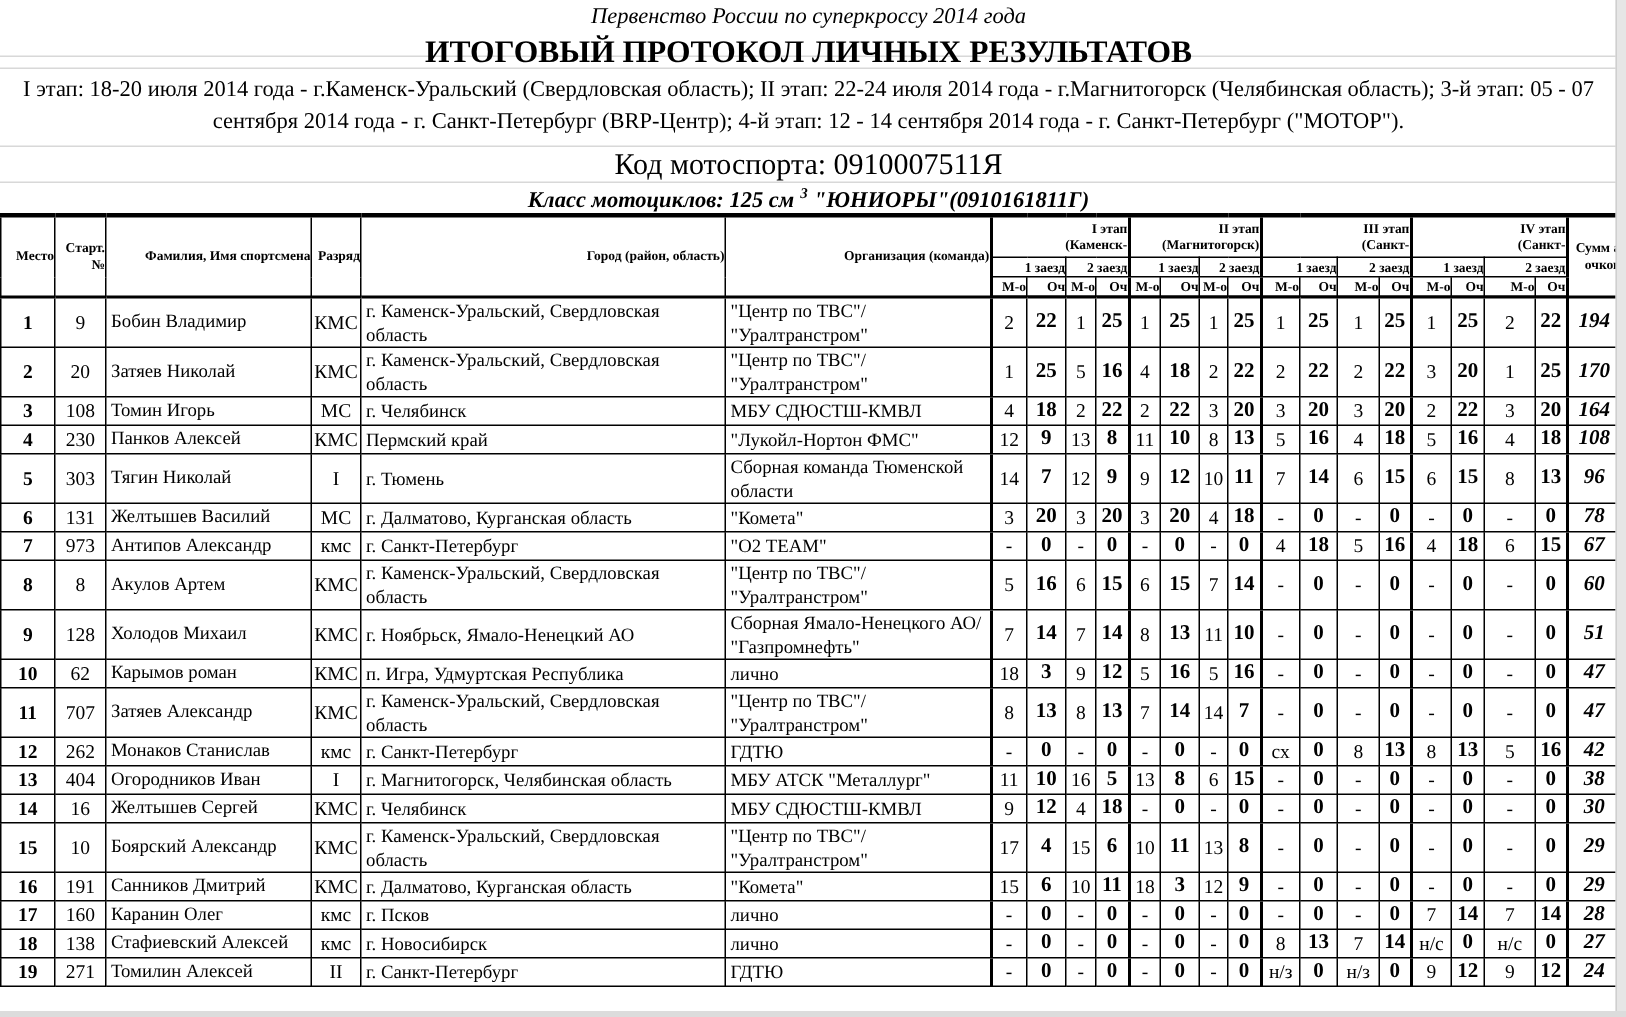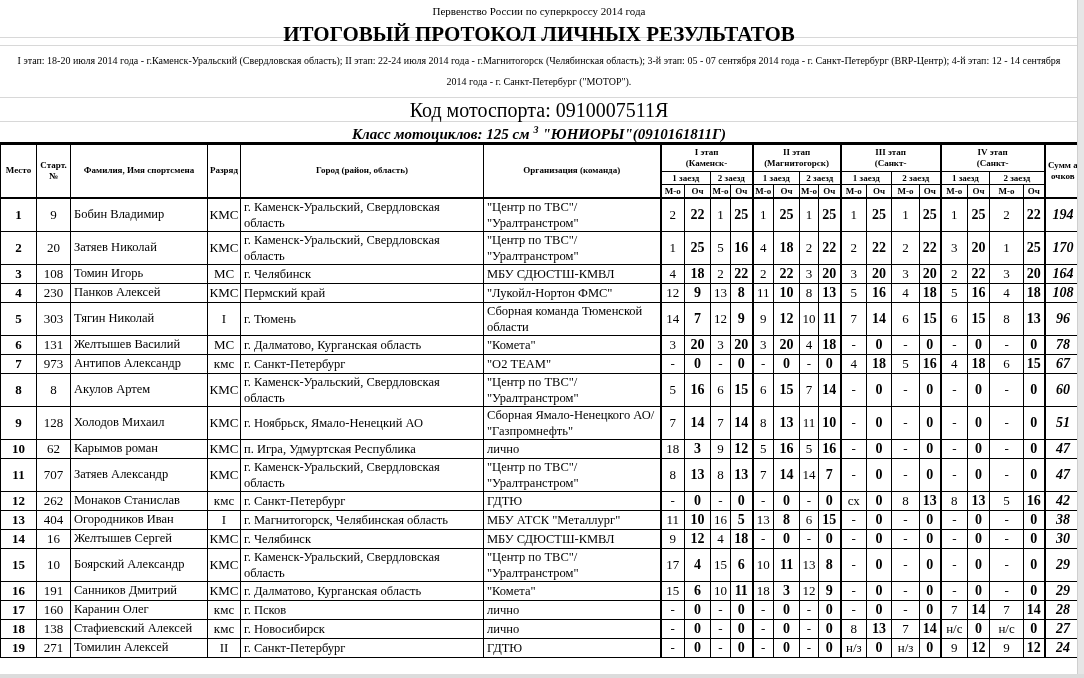--- a/index.html
+++ b/index.html
@@ -2,29 +2,29 @@
 <html><head>
 <meta charset="utf-8">
 <style>
   html, body { margin:0; padding:0; background:#fff; }
   body { width:1084px; height:678px; overflow:hidden; position:relative;
          font-family:"Liberation Serif", serif; color:#000; }
   .hdr { position:absolute; left:0; width:1078px; text-align:center;
          border-bottom:1px solid #d8d8d8; box-sizing:border-box; }
   .vscroll { position:absolute; right:0; top:0; width:6px; height:678px; background:#e6e6e6; border-left:1px solid #cfcfcf; }
   .hscroll { position:absolute; left:0; bottom:0; width:1084px; height:4px; background:#dcdcdc; }
-  #h1 { top:0; height:38px; line-height:22px; font-size:11px; }
+  #h1 { top:0; height:38px; line-height:22px; font-size:15px; font-style:italic; }
   #h2 { top:22px; height:24px; line-height:24px; font-size:21px; font-weight:bold; }
-  #h3 { top:46px; height:52px; font-size:10px; line-height:21px; padding:4px 8px 0; }
+  #h3 { top:46px; height:52px; font-size:15px; line-height:21px; padding:4px 8px 0; }
   #h4 { top:98px; height:24px; line-height:24px; font-size:20px; }
   #h5 { top:122px; height:22px; line-height:24px; font-size:15px; font-weight:bold; font-style:italic; border-bottom:none; }
   #h5 sup { font-size:10px; vertical-align:top; position:relative; top:-4px; margin:0 4px; }
   table.res { position:absolute; left:0; top:142px; border-collapse:collapse; table-layout:fixed; width:1080px; }
   table.res td, table.res th { border:1px solid #000; padding:0; overflow:hidden; white-space:nowrap; }
-  table.res th { font-size:9px; font-weight:bold; text-align:center; line-height:11px; }
+  table.res th { font-size:9px; font-weight:bold; text-align:right; line-height:11px; }
   table.res th.wrap { white-space:normal; }
   table.res thead tr.top th { border-top:3px solid #000; }
   table.res tbody td { font-size:13px; text-align:center; }
   td.place { font-weight:bold; font-size:13px; }
   td.name, td.city, td.org { text-align:left !important; padding-left:3px !important; font-size:12.5px !important; }
   td.city, td.org { white-space:normal !important; line-height:16px; }
   td.pts { font-weight:bold; font-size:14px !important; }
   td.mo { font-size:13px; }
   td.sum { font-weight:bold; font-style:italic; font-size:14px !important; }
   .br { border-right:2px solid #000 !important; }

